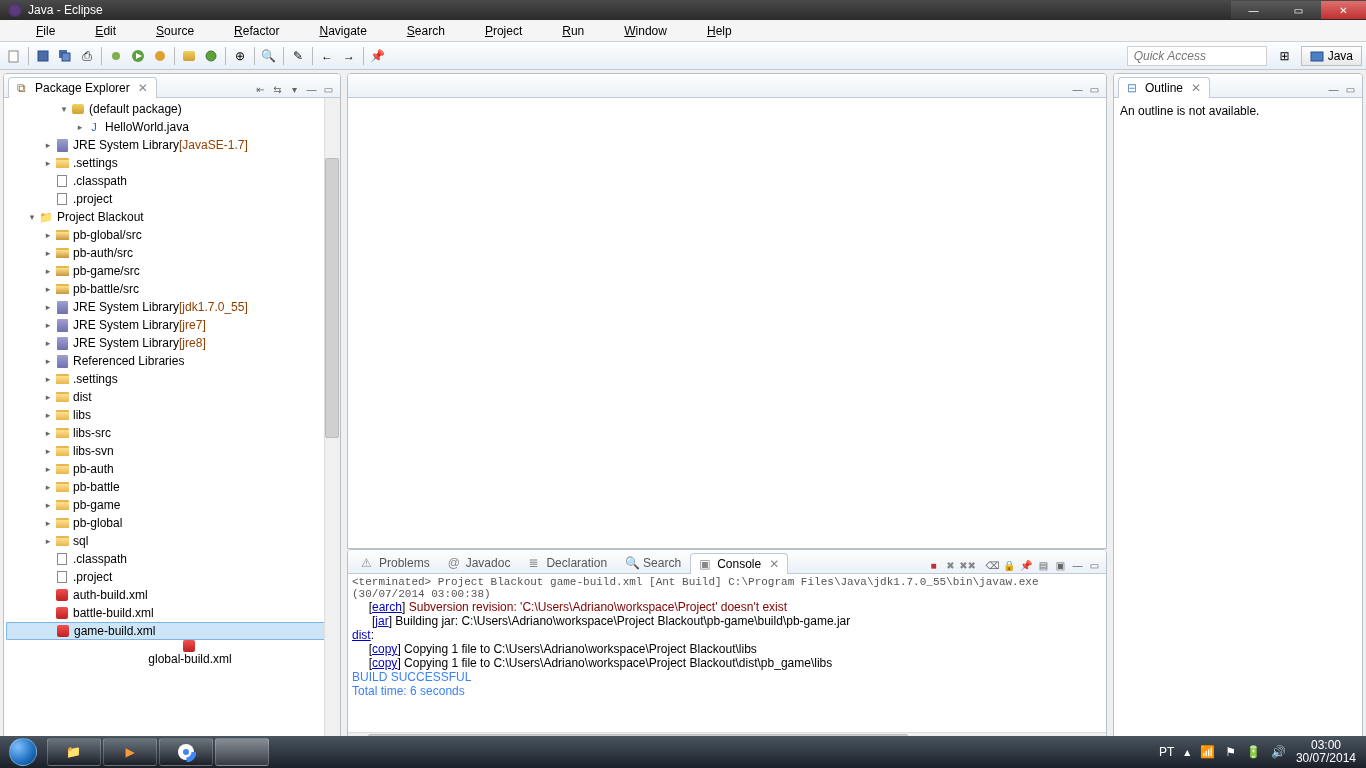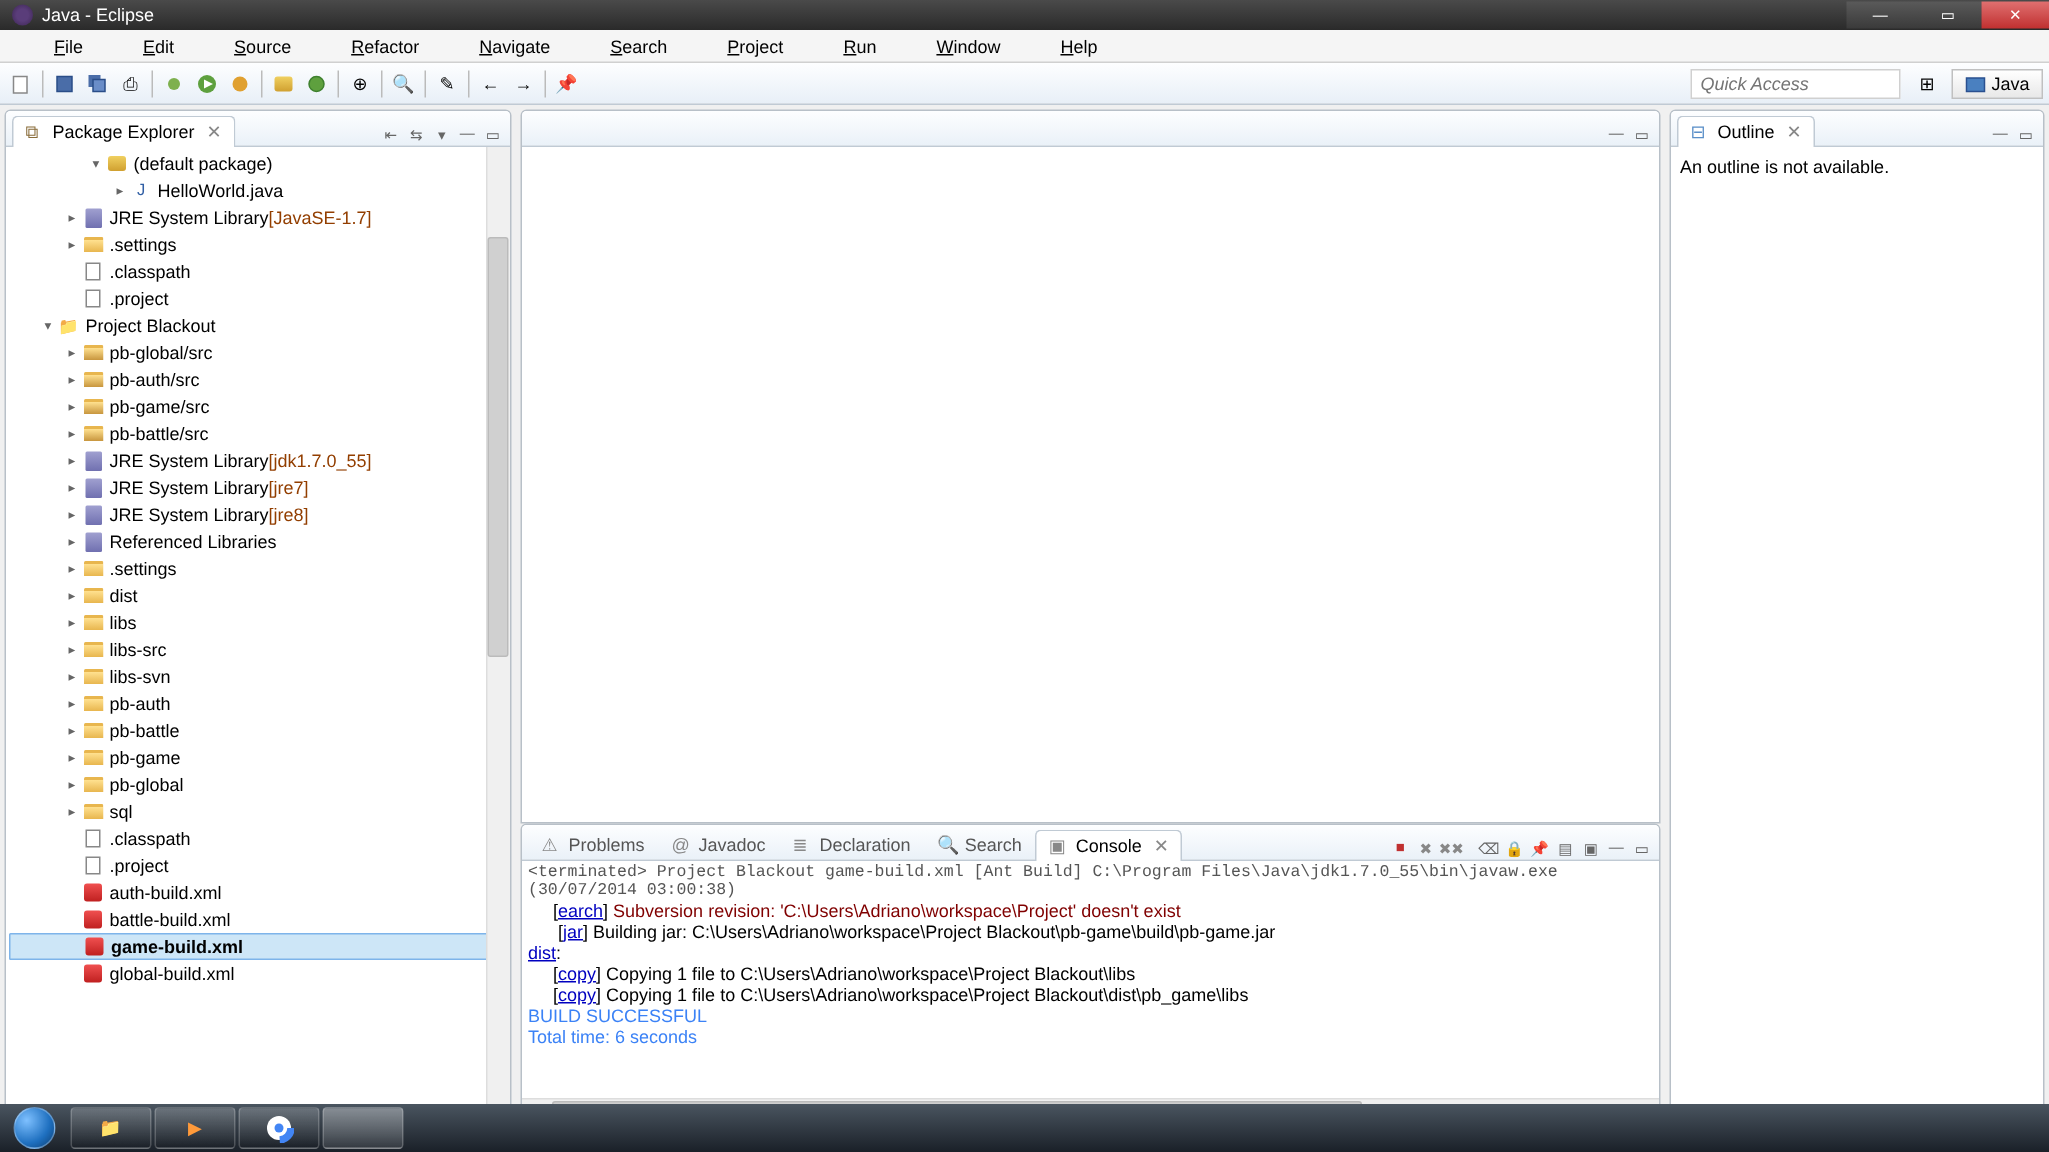--- a/index.html
+++ b/index.html
@@ -392,28 +392,28 @@
             </span>
             <span>auth-build.xml</span>
           </div>
           <div class="tree-row" style="padding-left: 36px;">
             <span class="twisty"></span>
             <span class="tree-icon">
               <span class="ic-ant"></span>
             </span>
             <span>battle-build.xml</span>
           </div>
-          <div class="tree-row selected" style="padding-left: 36px; font-weight: bold;">
+          <div class="tree-row selected" style="padding-left: 36px;">
             <span class="twisty"></span>
             <span class="tree-icon">
               <span class="ic-ant"></span>
             </span>
             <span>game-build.xml</span>
           </div>
-          <div class="tree-row" style="padding-left: 36px;">
+          <div class="tree-row" style="padding-left: 36px; flex-direction: column;">
             <span class="twisty"></span>
             <span class="tree-icon">
               <span class="ic-ant"></span>
             </span>
             <span>global-build.xml</span>
           </div>
           <div class="tree-scrollbar">
             <div class="tree-thumb"></div>
           </div>
       </div>
@@ -522,13 +522,25 @@
   <div class="task-btn">
       <svg width="20" height="20">
         <circle cx="10" cy="10" r="8" fill="#fff"></circle>
         <circle cx="10" cy="10" r="8" fill="none" stroke="#4285f4" stroke-width="5" stroke-dasharray="12 40"></circle>
         <circle cx="10" cy="10" r="3" fill="#4285f4"></circle>
       </svg>
     </div>
   <div class="task-btn active">
       <span class="eclipse-icon" style="width:18px;height:18px"></span>
     </div>
+  <div class="sys-tray">
+    <span>PT</span>
+    <span>▴</span>
+    <span>📶</span>
+    <span>⚑</span>
+    <span>🔋</span>
+    <span>🔊</span>
+    <div class="clock">
+      <div>03:00</div>
+      <div>30/07/2014</div>
+    </div>
+  </div>
 </div>
 
 </body></html>

